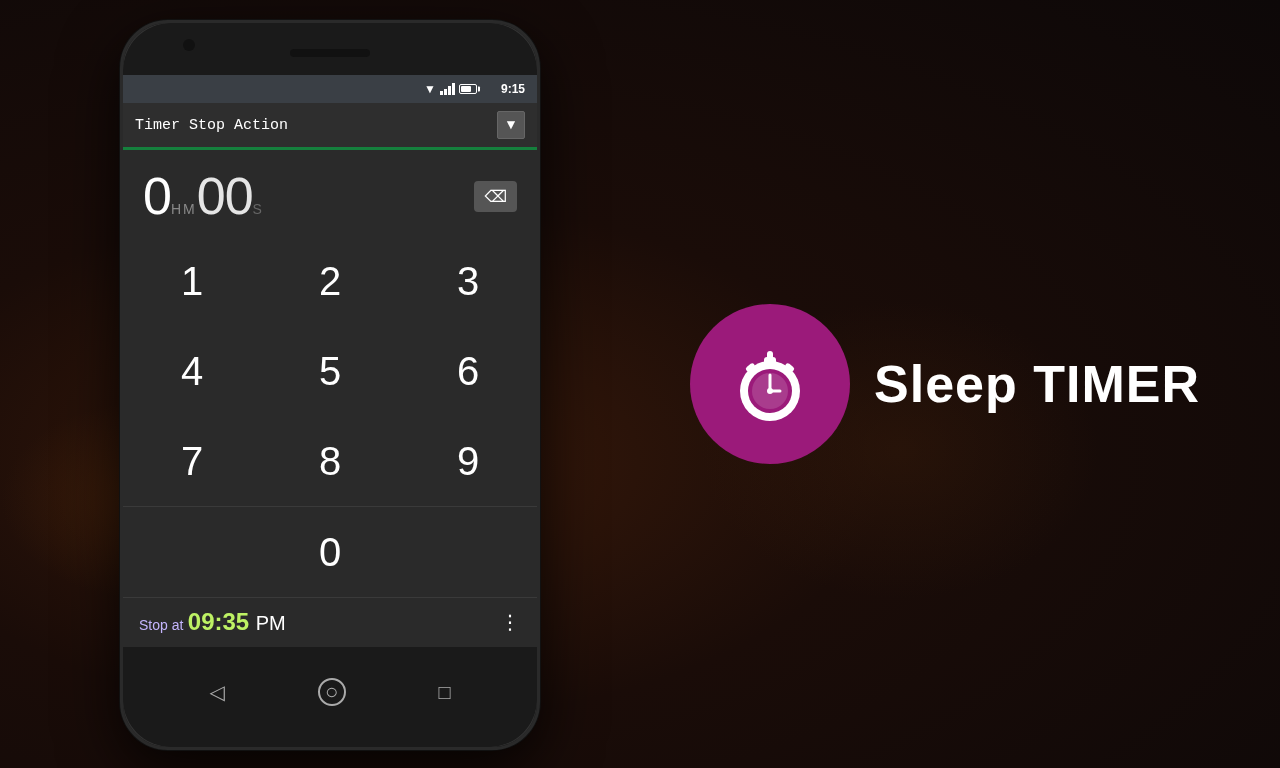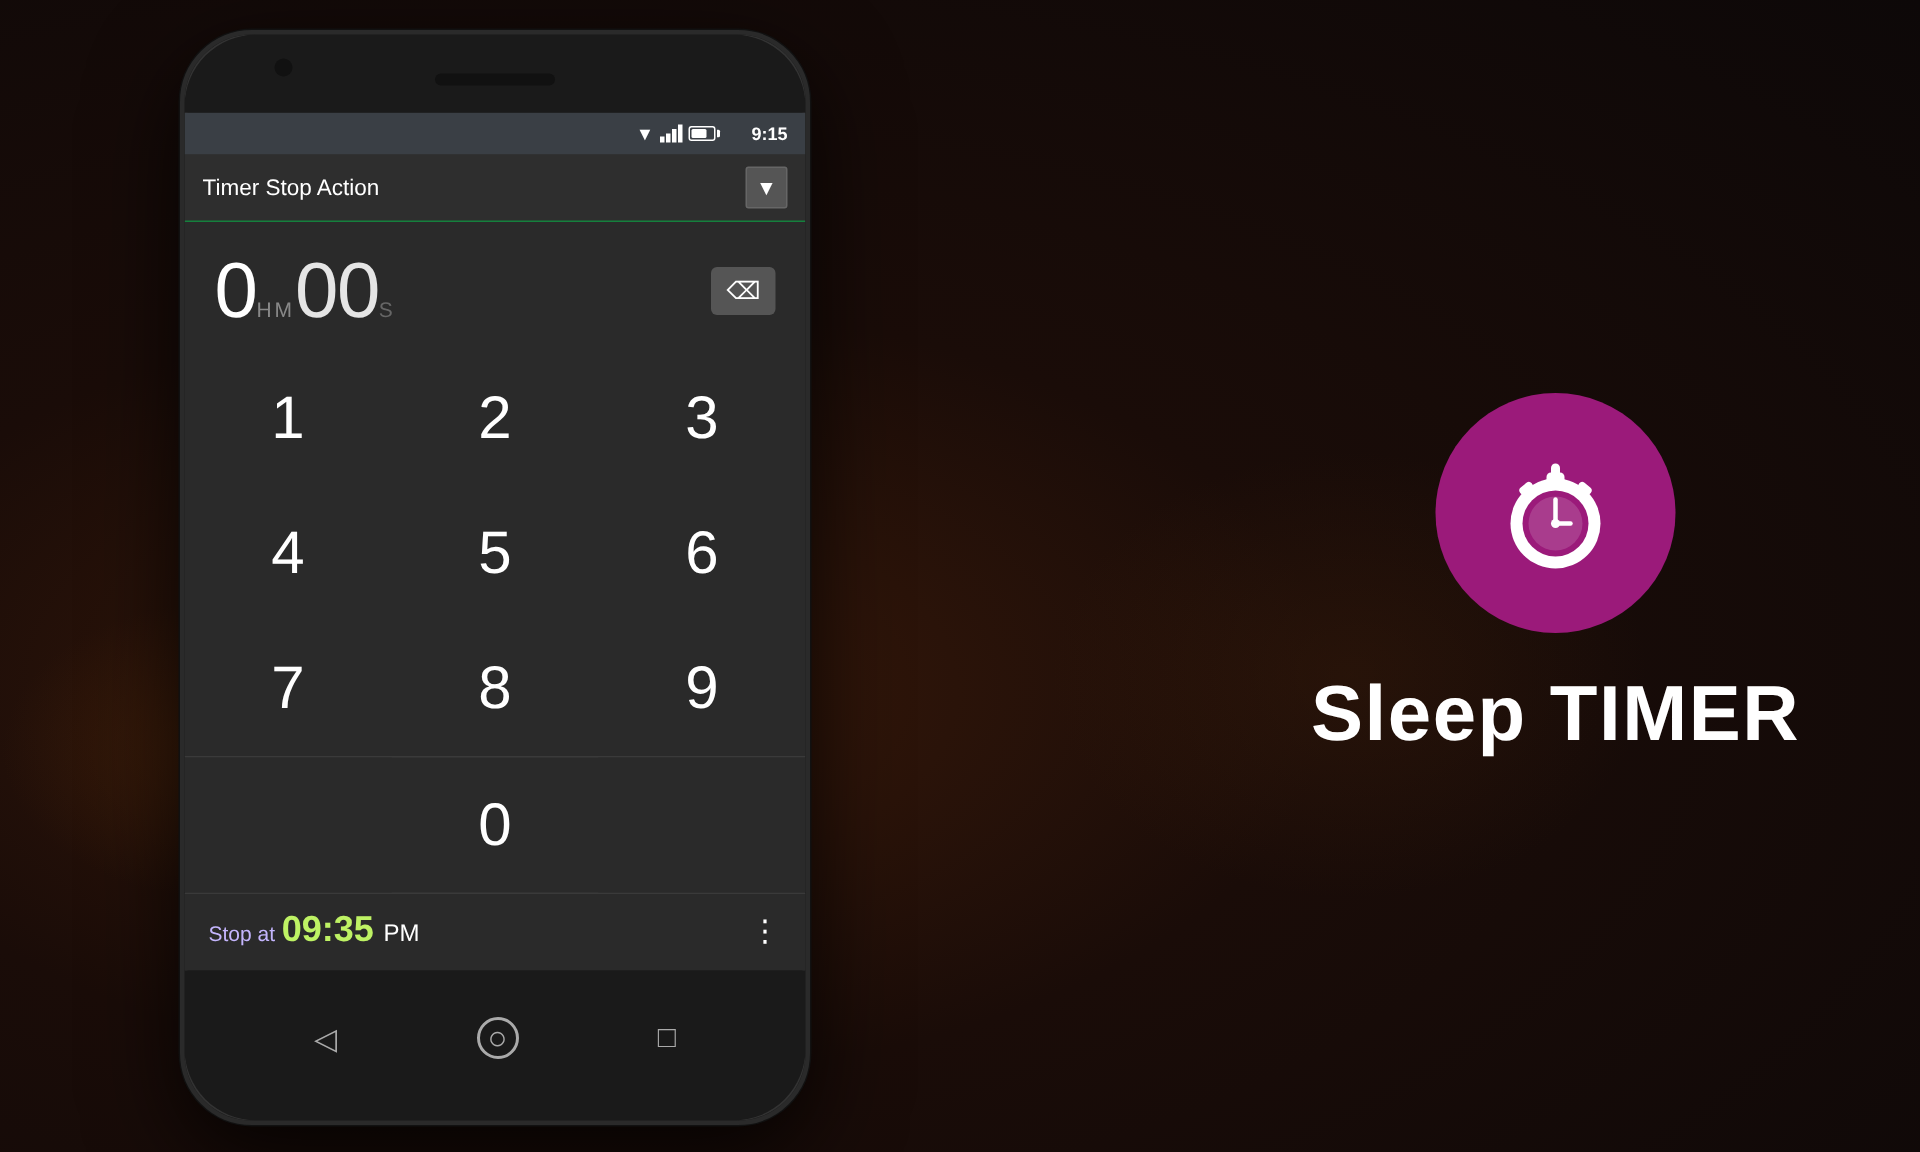--- a/index.html
+++ b/index.html
@@ -159,25 +159,26 @@
     .status-time {
       color: white;
       font-size: 12px;
       font-weight: bold;
       margin-left: 20px;
     }
 
     
     .dropdown-bar {
       background: #2e2e2e;
-      border-bottom: 1px solid #15803d;
+      border-bottom: 3px solid #15803d;
       padding: 8px 12px;
       display: flex;
       align-items: center;
       justify-content: space-between;
+      font-family: Liberation Mono, monospace;
     }
 
     .dropdown-label {
       color: white;
       font-size: 15px;
     }
 
     .dropdown-arrow {
       width: 28px;
       height: 28px;
@@ -276,21 +277,21 @@
     }
 
     .stop-at-time {
       color: #bef264;
       font-size: 24px;
       font-weight: bold;
     }
 
     .stop-at-ampm {
       color: white;
-      font-size: 16px;
+      font-size: 20px;
       margin-left: 2px;
     }
 
     .more-dots {
       color: white;
       font-size: 20px;
       cursor: pointer;
       letter-spacing: 1px;
     }
 
@@ -316,21 +317,21 @@
       justify-content: center;
     }
 
     
     .app-branding {
       position: absolute;
       right: 80px;
       top: 50%;
       transform: translateY(-50%);
       display: flex;
-      flex-direction: column;
+      flex-direction: row;
       align-items: center;
       gap: 24px;
       z-index: 10;
     }
 
     .app-icon {
       width: 160px;
       height: 160px;
       background: #9b1a7a;
       border-radius: 50%;

